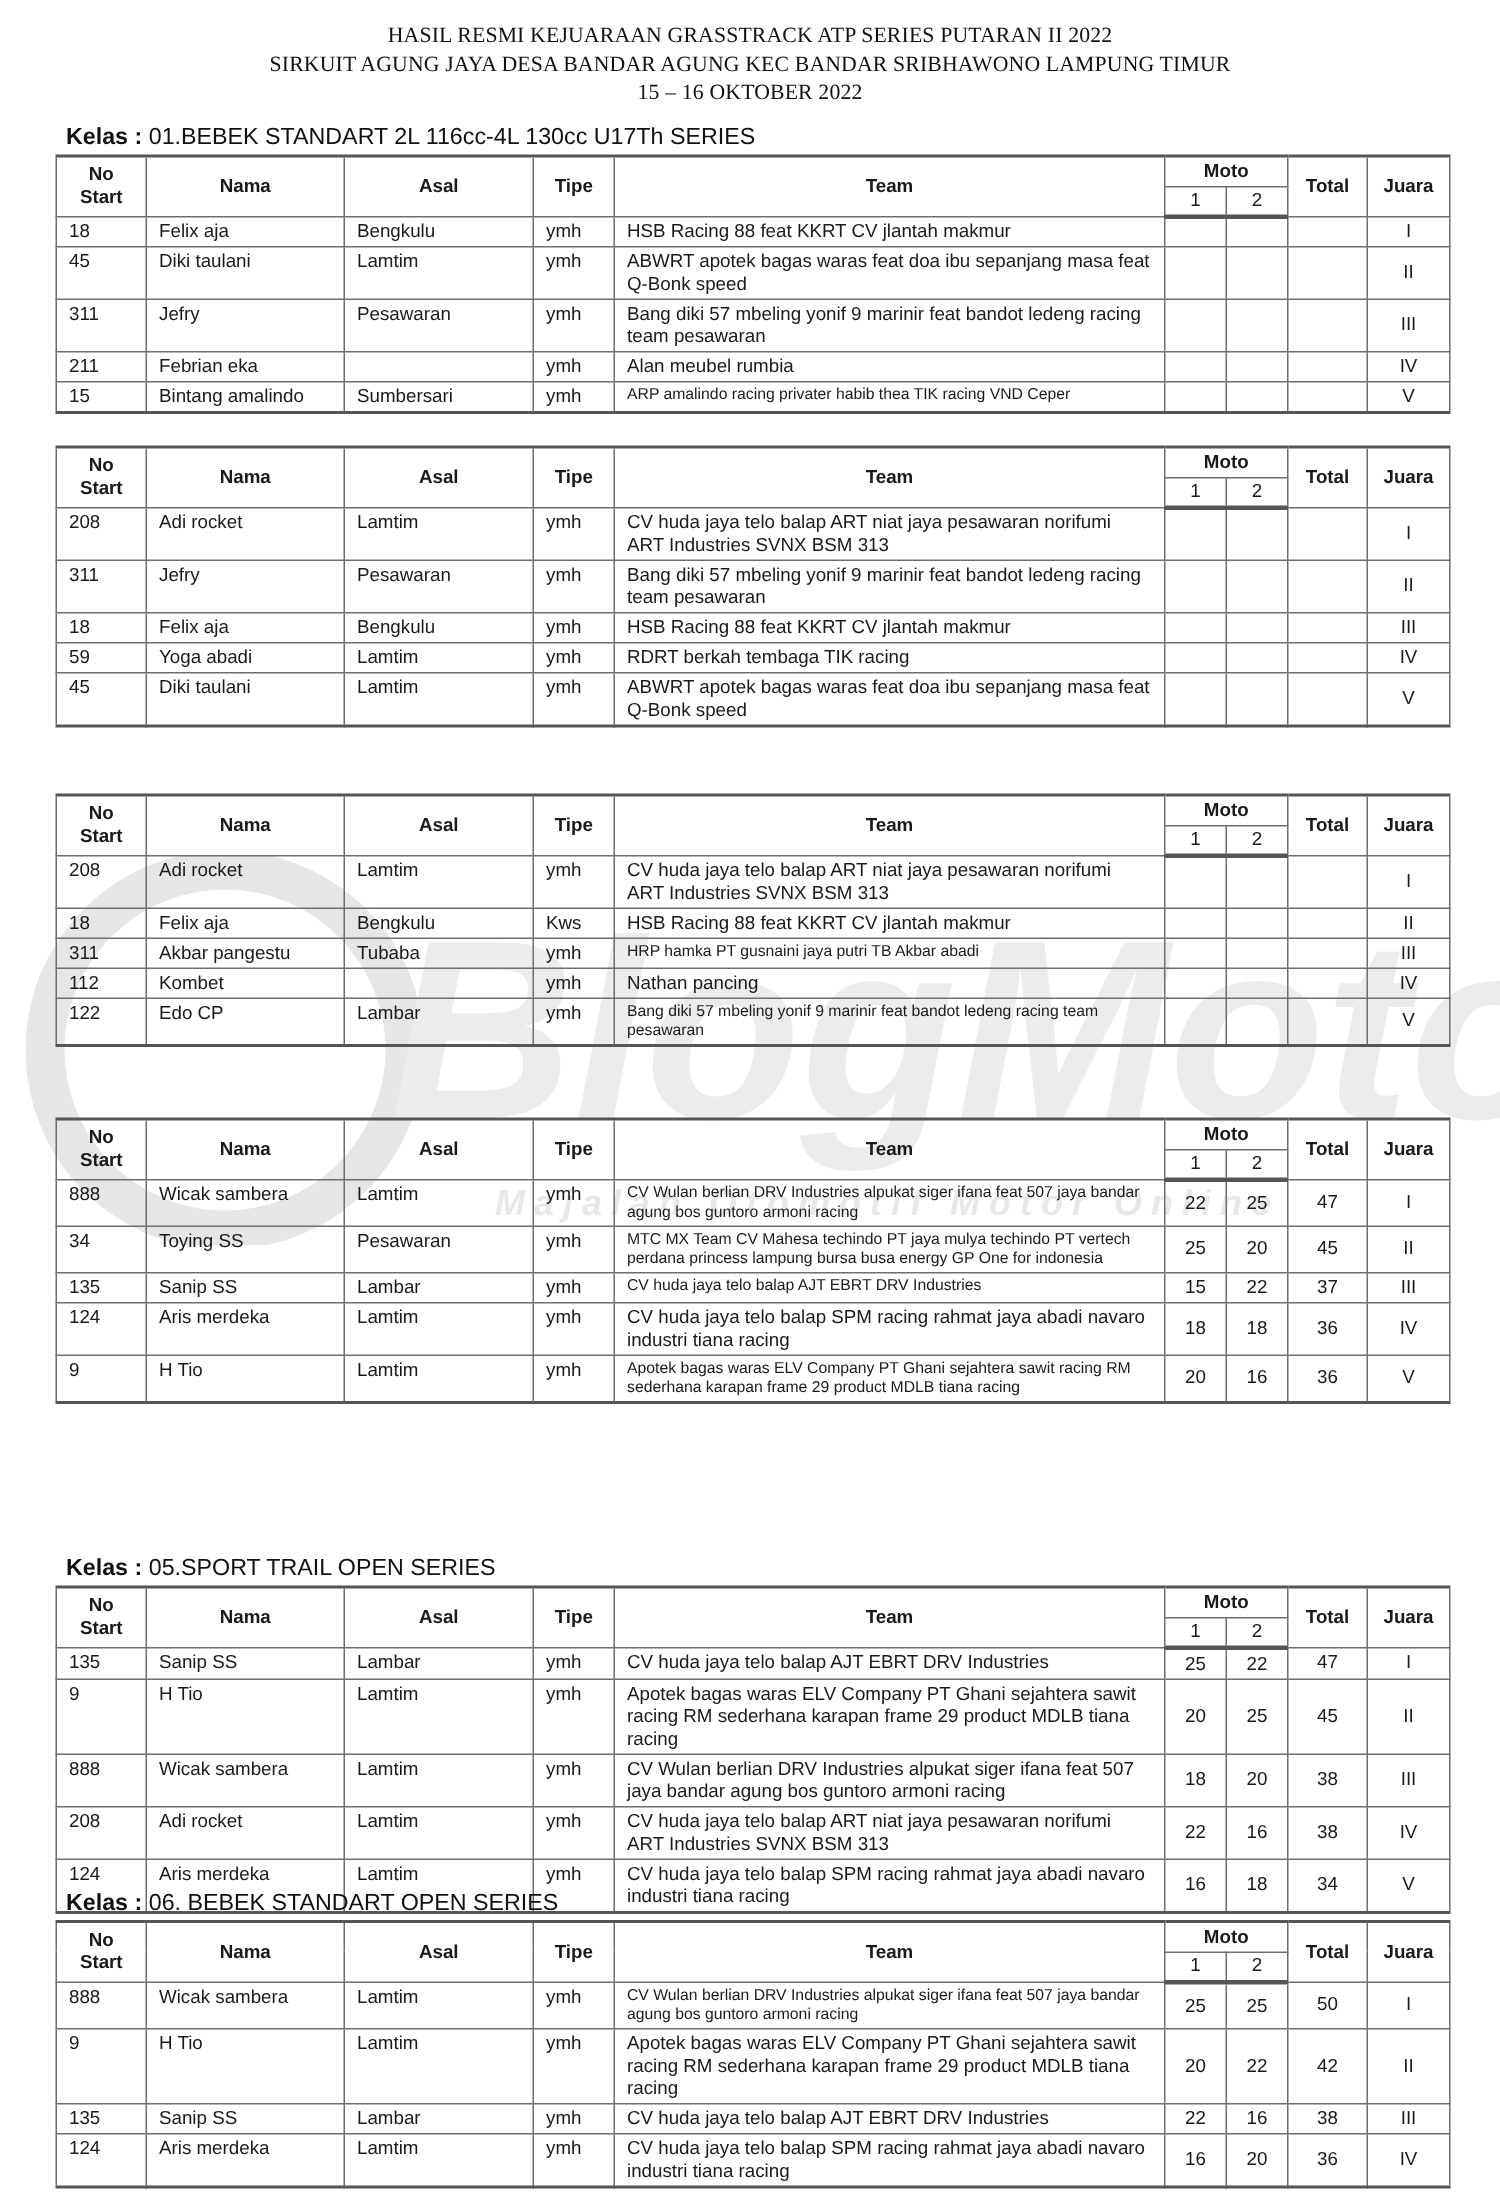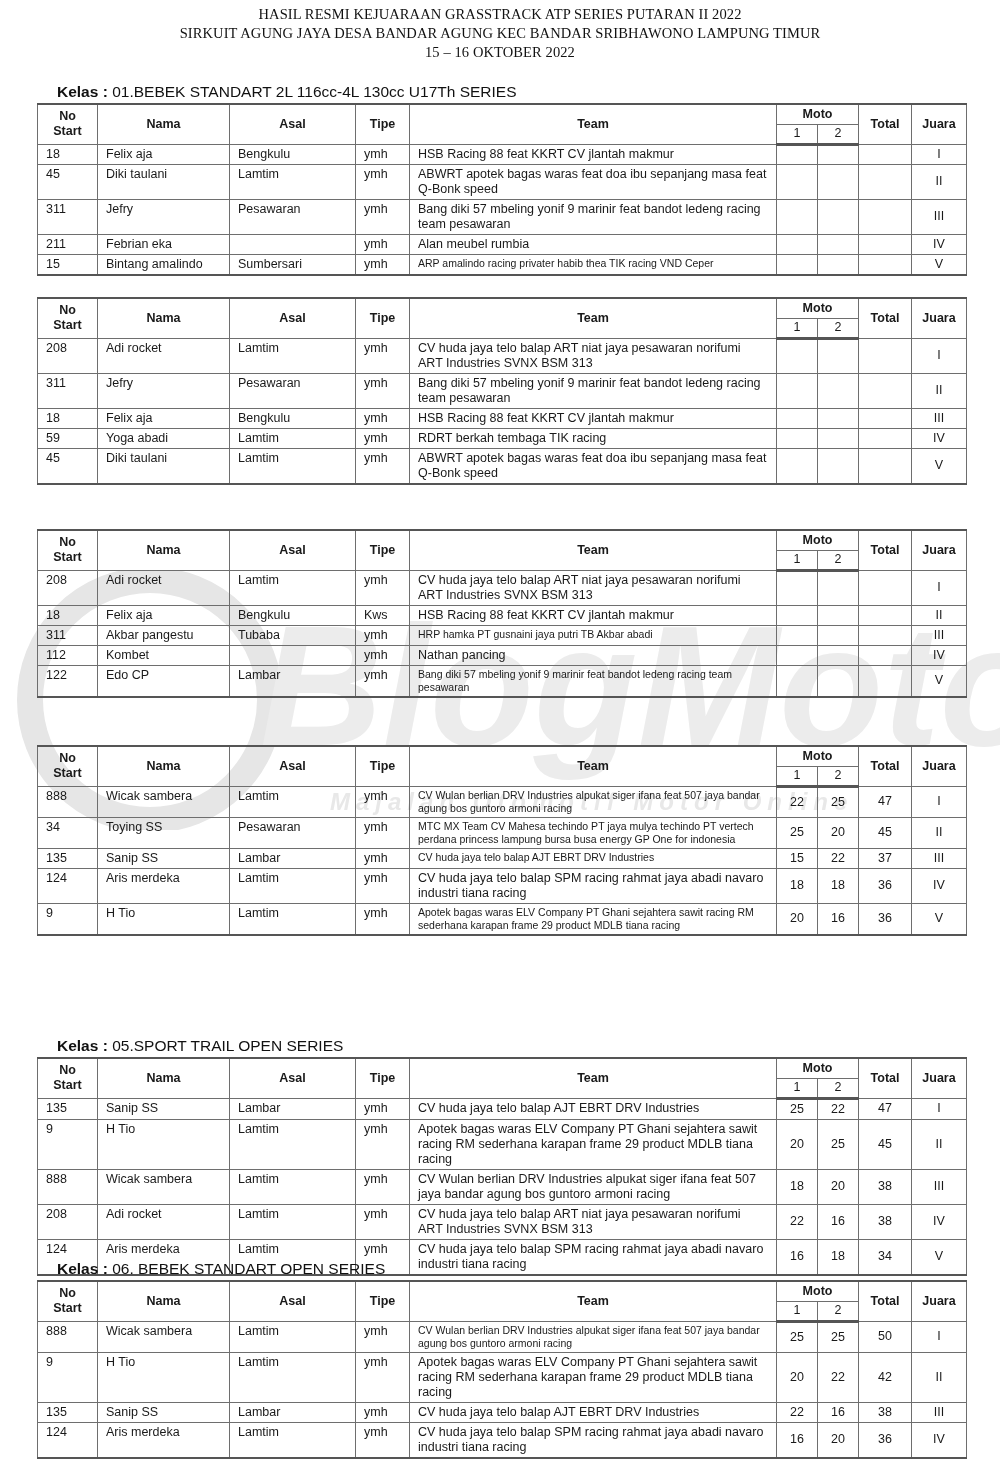--- a/index.html
+++ b/index.html
@@ -1,22 +1,22 @@
 <!DOCTYPE html>
 <html><head>
 <meta charset="utf-8">
 <style>
   html, body { margin: 0; padding: 0; background: #ffffff; }
   body { width: 1000px; height: 1473px; position: relative; overflow: hidden; font-family: "Liberation Sans", sans-serif; color: #1a1a1a; }
   .watermark { position: absolute; left: 0; top: 570px; width: 1000px; height: 260px; pointer-events: none; z-index: 0; }
   .watermark svg { width: 100%; height: 100%; }
   .doc { position: relative; z-index: 1; }
-  .header { text-align: center; font-family: "Liberation Serif", serif; font-size: 14.5px; line-height: 19px; padding-top: 5px; color: #111; letter-spacing: 0.1px; }
+  .header { text-align: center; font-family: "Liberation Serif", serif; font-size: 14.5px; line-height: 19px; padding-top: 15px; color: #111; letter-spacing: 0.1px; }
   .section { position: absolute; left: 37px; width: 929px; }
-  .kelas { font-size: 15.5px; height: 22px; line-height: 22px; margin-left: 20px; color: #111; }
+  .kelas { font-size: 15.5px; height: 22px; line-height: 22px; margin-left: 7px; color: #111; }
   .kelas b { font-weight: bold; }
   table { border-collapse: collapse; width: 929px; table-layout: fixed; font-size: 12.5px; }
   th, td { border: 1px solid #6e6e6e; padding: 0 8px; vertical-align: top; line-height: 15px; }
   thead th { font-weight: bold; text-align: center; vertical-align: middle; font-size: 12.5px; padding: 0 4px; }
   thead tr:first-child th { border-top: 2px solid #555; }
   thead tr:last-child th { border-bottom: 3px solid #555; }
   table { border: 1px solid #6e6e6e; border-bottom: 2px solid #555; }
   td.num, td.total, td.moto, td.juara { text-align: center; vertical-align: middle; }
   td.small { font-size: 10.5px; line-height: 13px; }
   td { padding-top: 2px; padding-bottom: 2px; }

